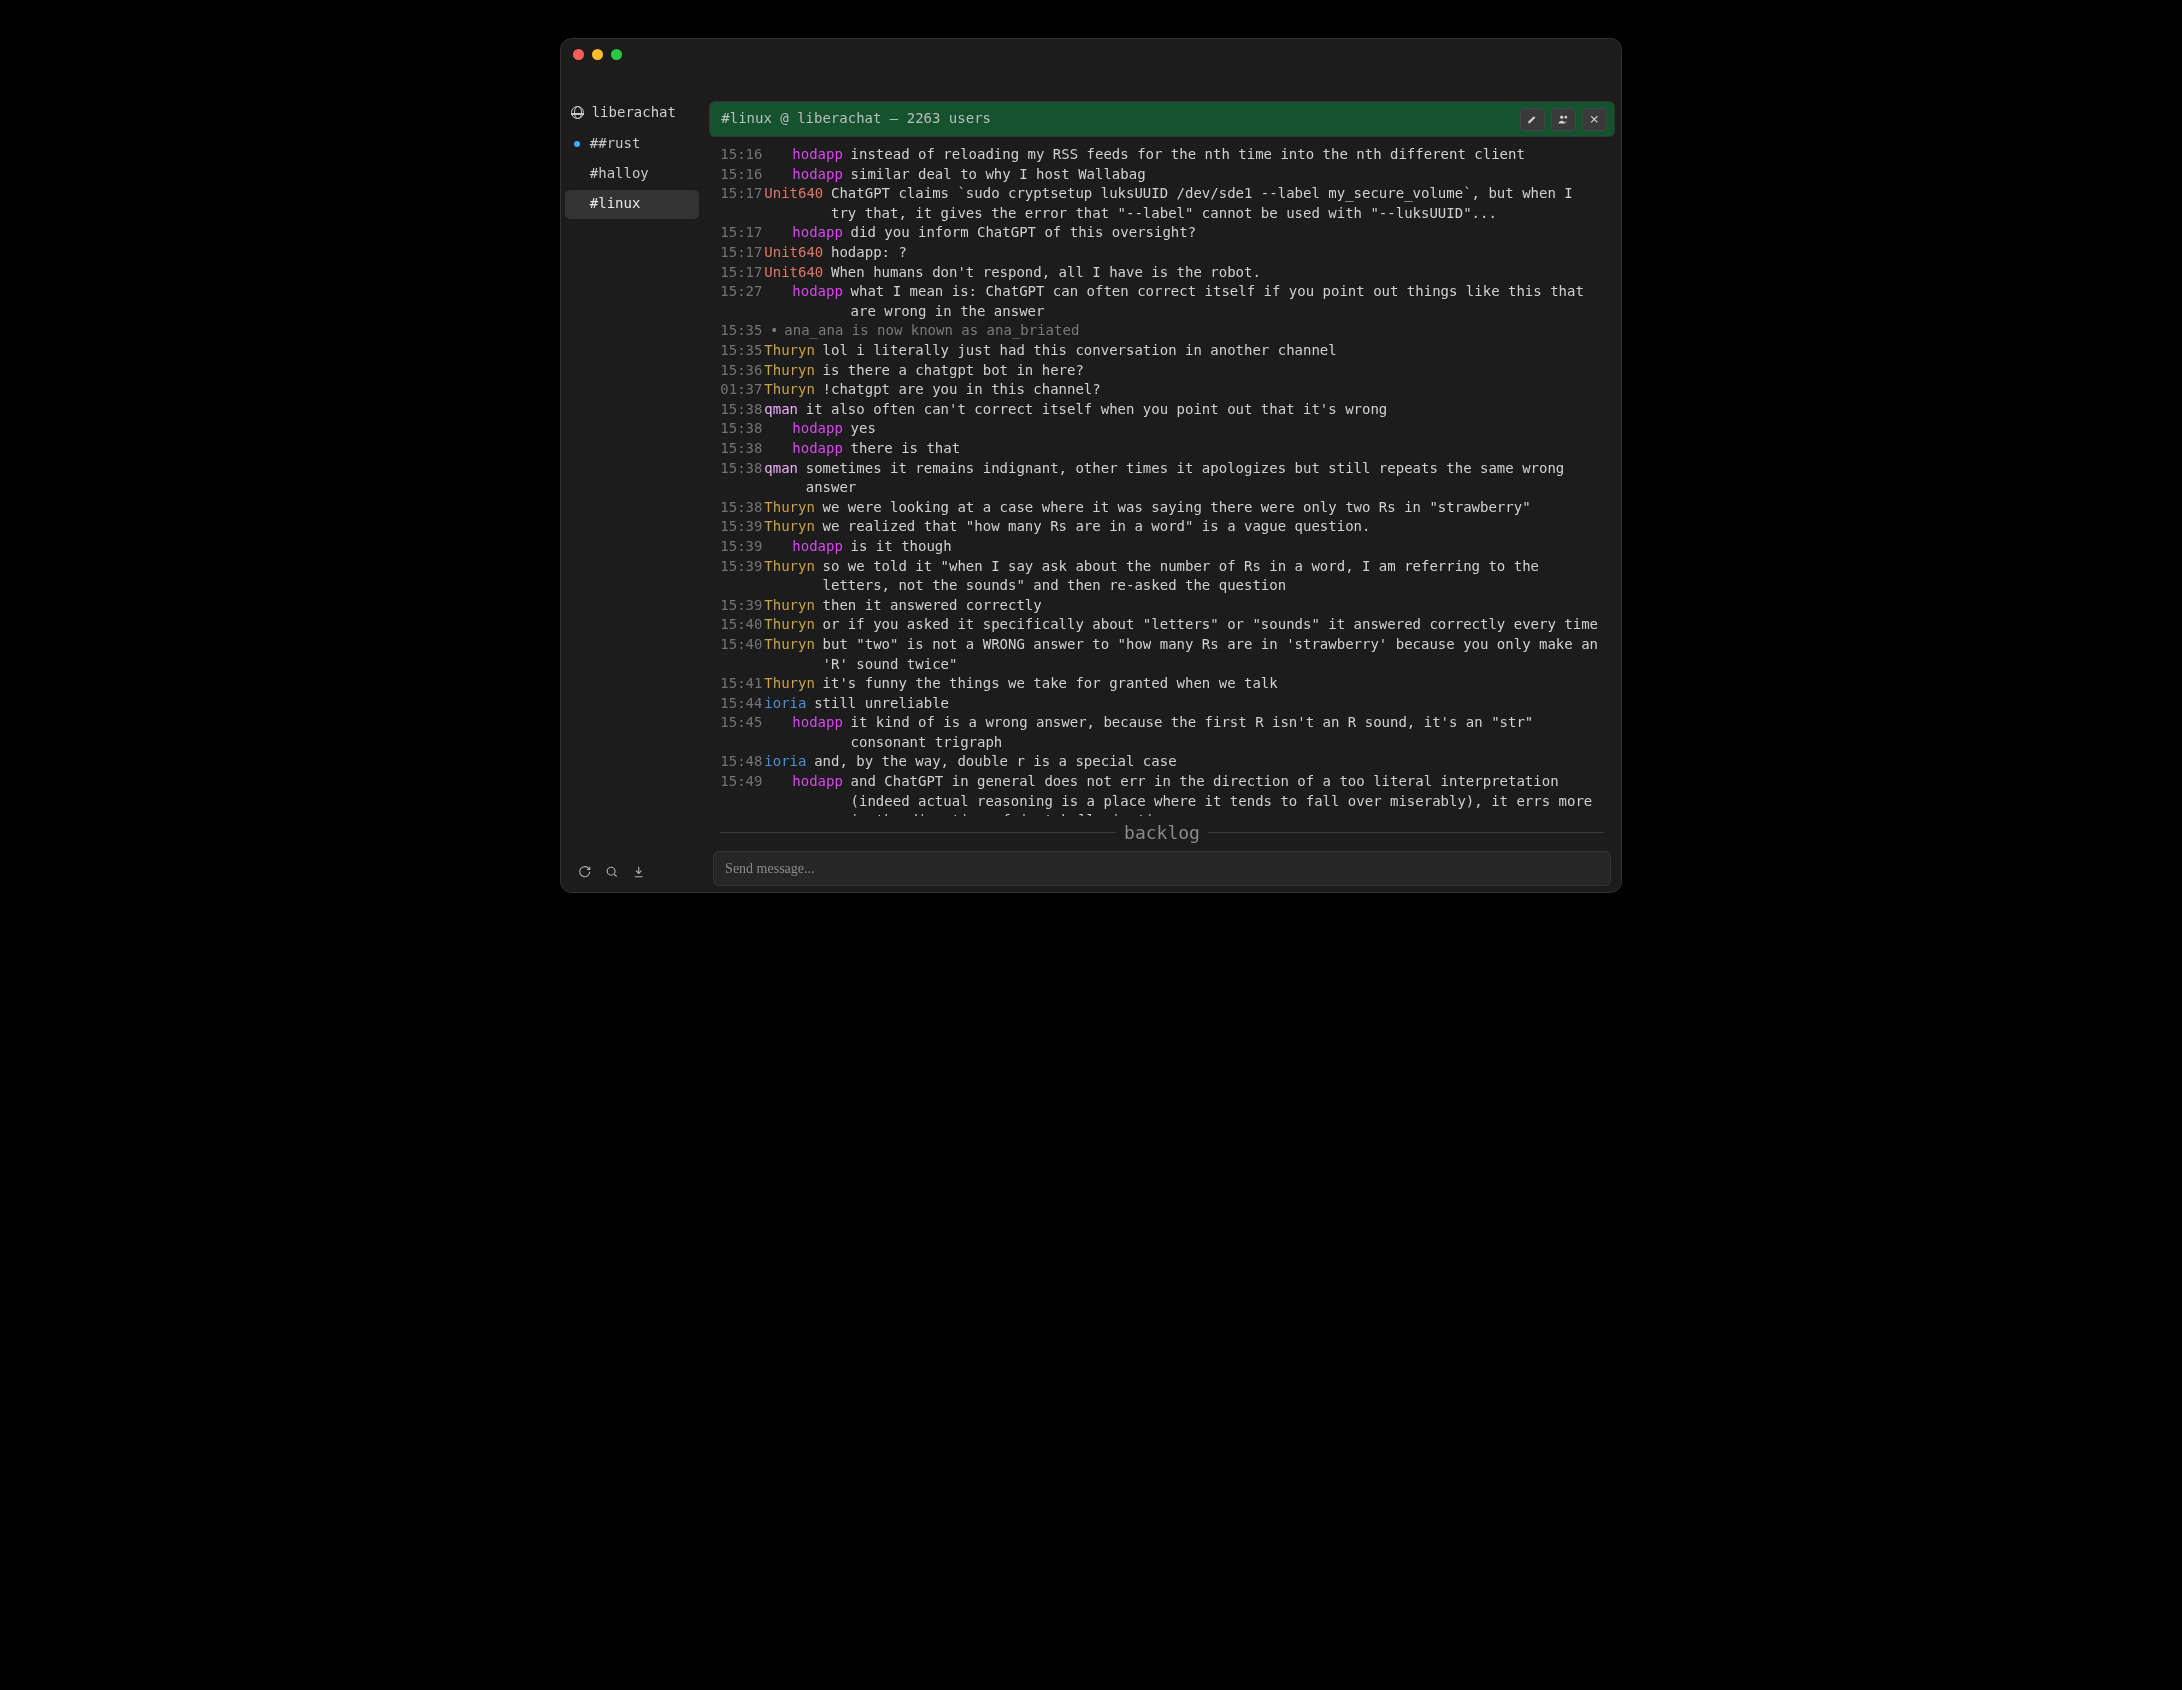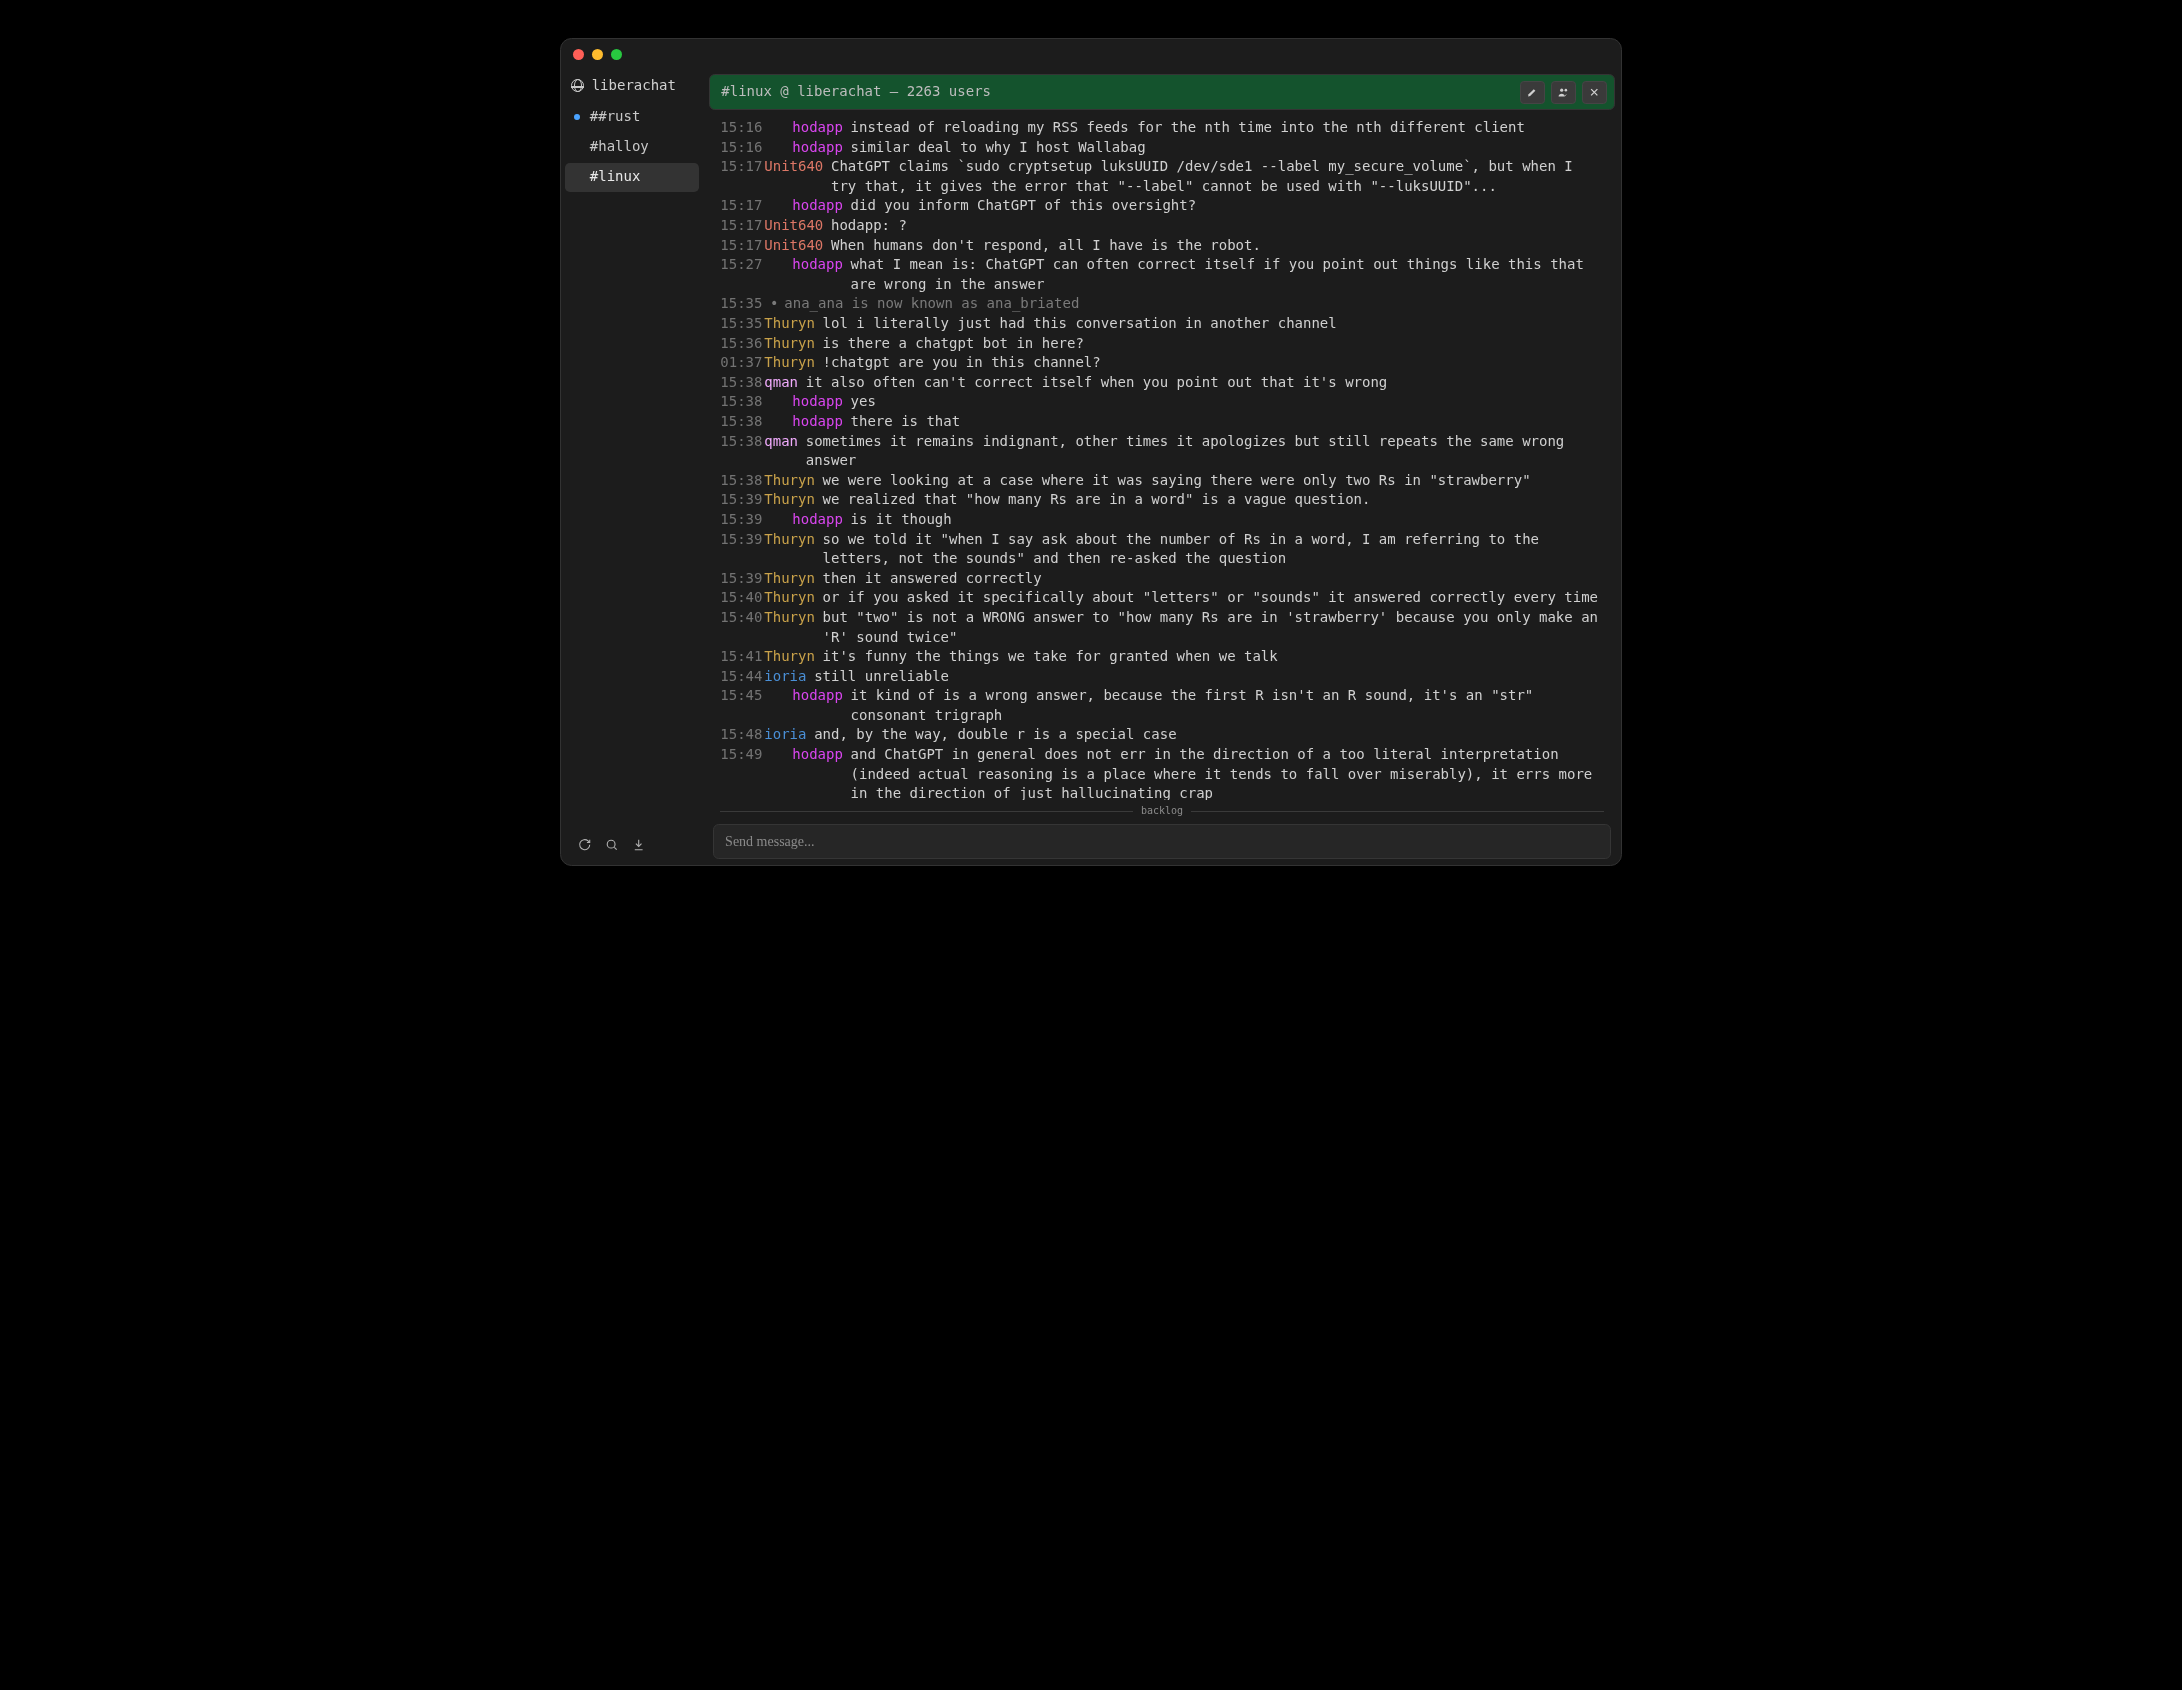--- a/index.html
+++ b/index.html
@@ -16,20 +16,21 @@
   .window {
     width: 1062px;
     margin-top: 38px;
     background: #1c1c1c;
     border: 1px solid #323232;
     border-radius: 11.5px;
     box-shadow: 0 19px 58px rgba(0,0,0,0.8);
     display: flex;
     flex-direction: column;
     overflow: hidden;
+    gap: 27px;
   }
 
   .titlebar {
     height: 31px;
     display: flex;
     align-items: center;
     padding: 0 11.5px;
     gap: 7.7px;
   }
   .traffic { width:11.5px; height:11.5px; border-radius:50%; }
@@ -113,21 +114,21 @@
   .nick.red    { color:#dd7766; }
   .nick.yellow { color:#c9a24a; }
   .nick.cyan   { color:#f0abfc; }
   .nick.blue   { color:#4a8fd6; }
   .txt  { flex:1; color:#d0d0d0; white-space:pre-wrap; }
   .system { color:#7a7a7a; }
   .system .bullet { margin:0 5.8px; }
 
   .backlog-div {
     display:flex; align-items:center; gap:7.7px;
-    color:#8a8a8a; font-size:10px;
+    color:#8a8a8a; font-size:18px;
     padding:3.8px 11.5px 5.8px;
   }
   .backlog-div::before, .backlog-div::after {
     content:""; flex:1; height:1px; background:#3a3a3a;
   }
 
   .input-wrap { padding:0 3.8px; }
   .msginput {
     width:100%;
     background:#262626;

